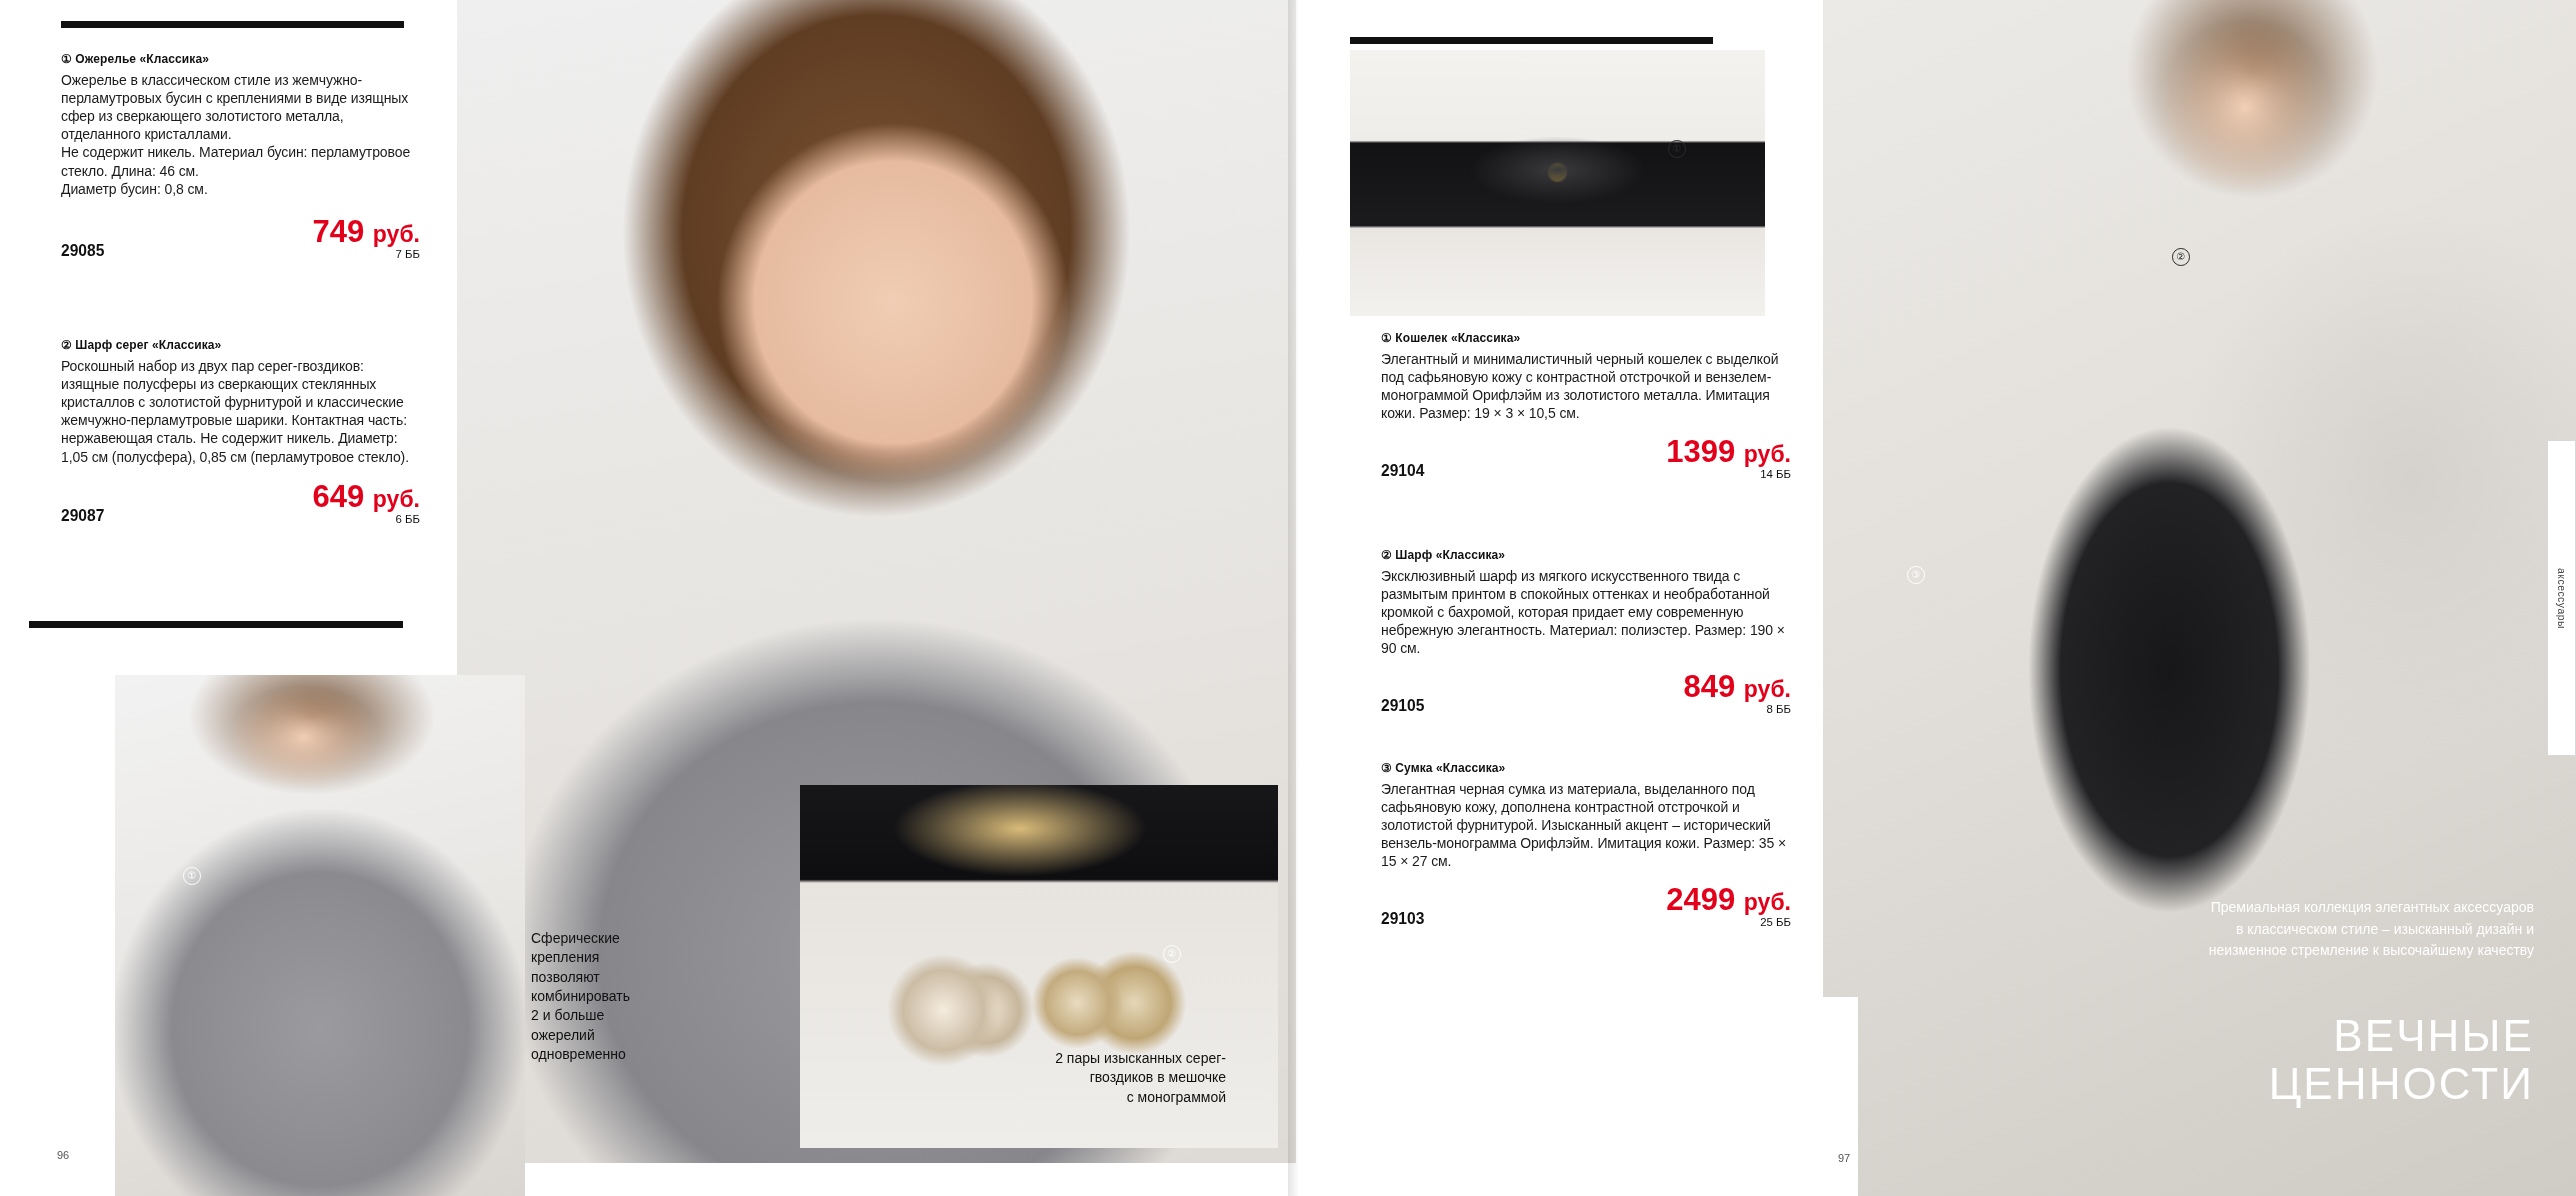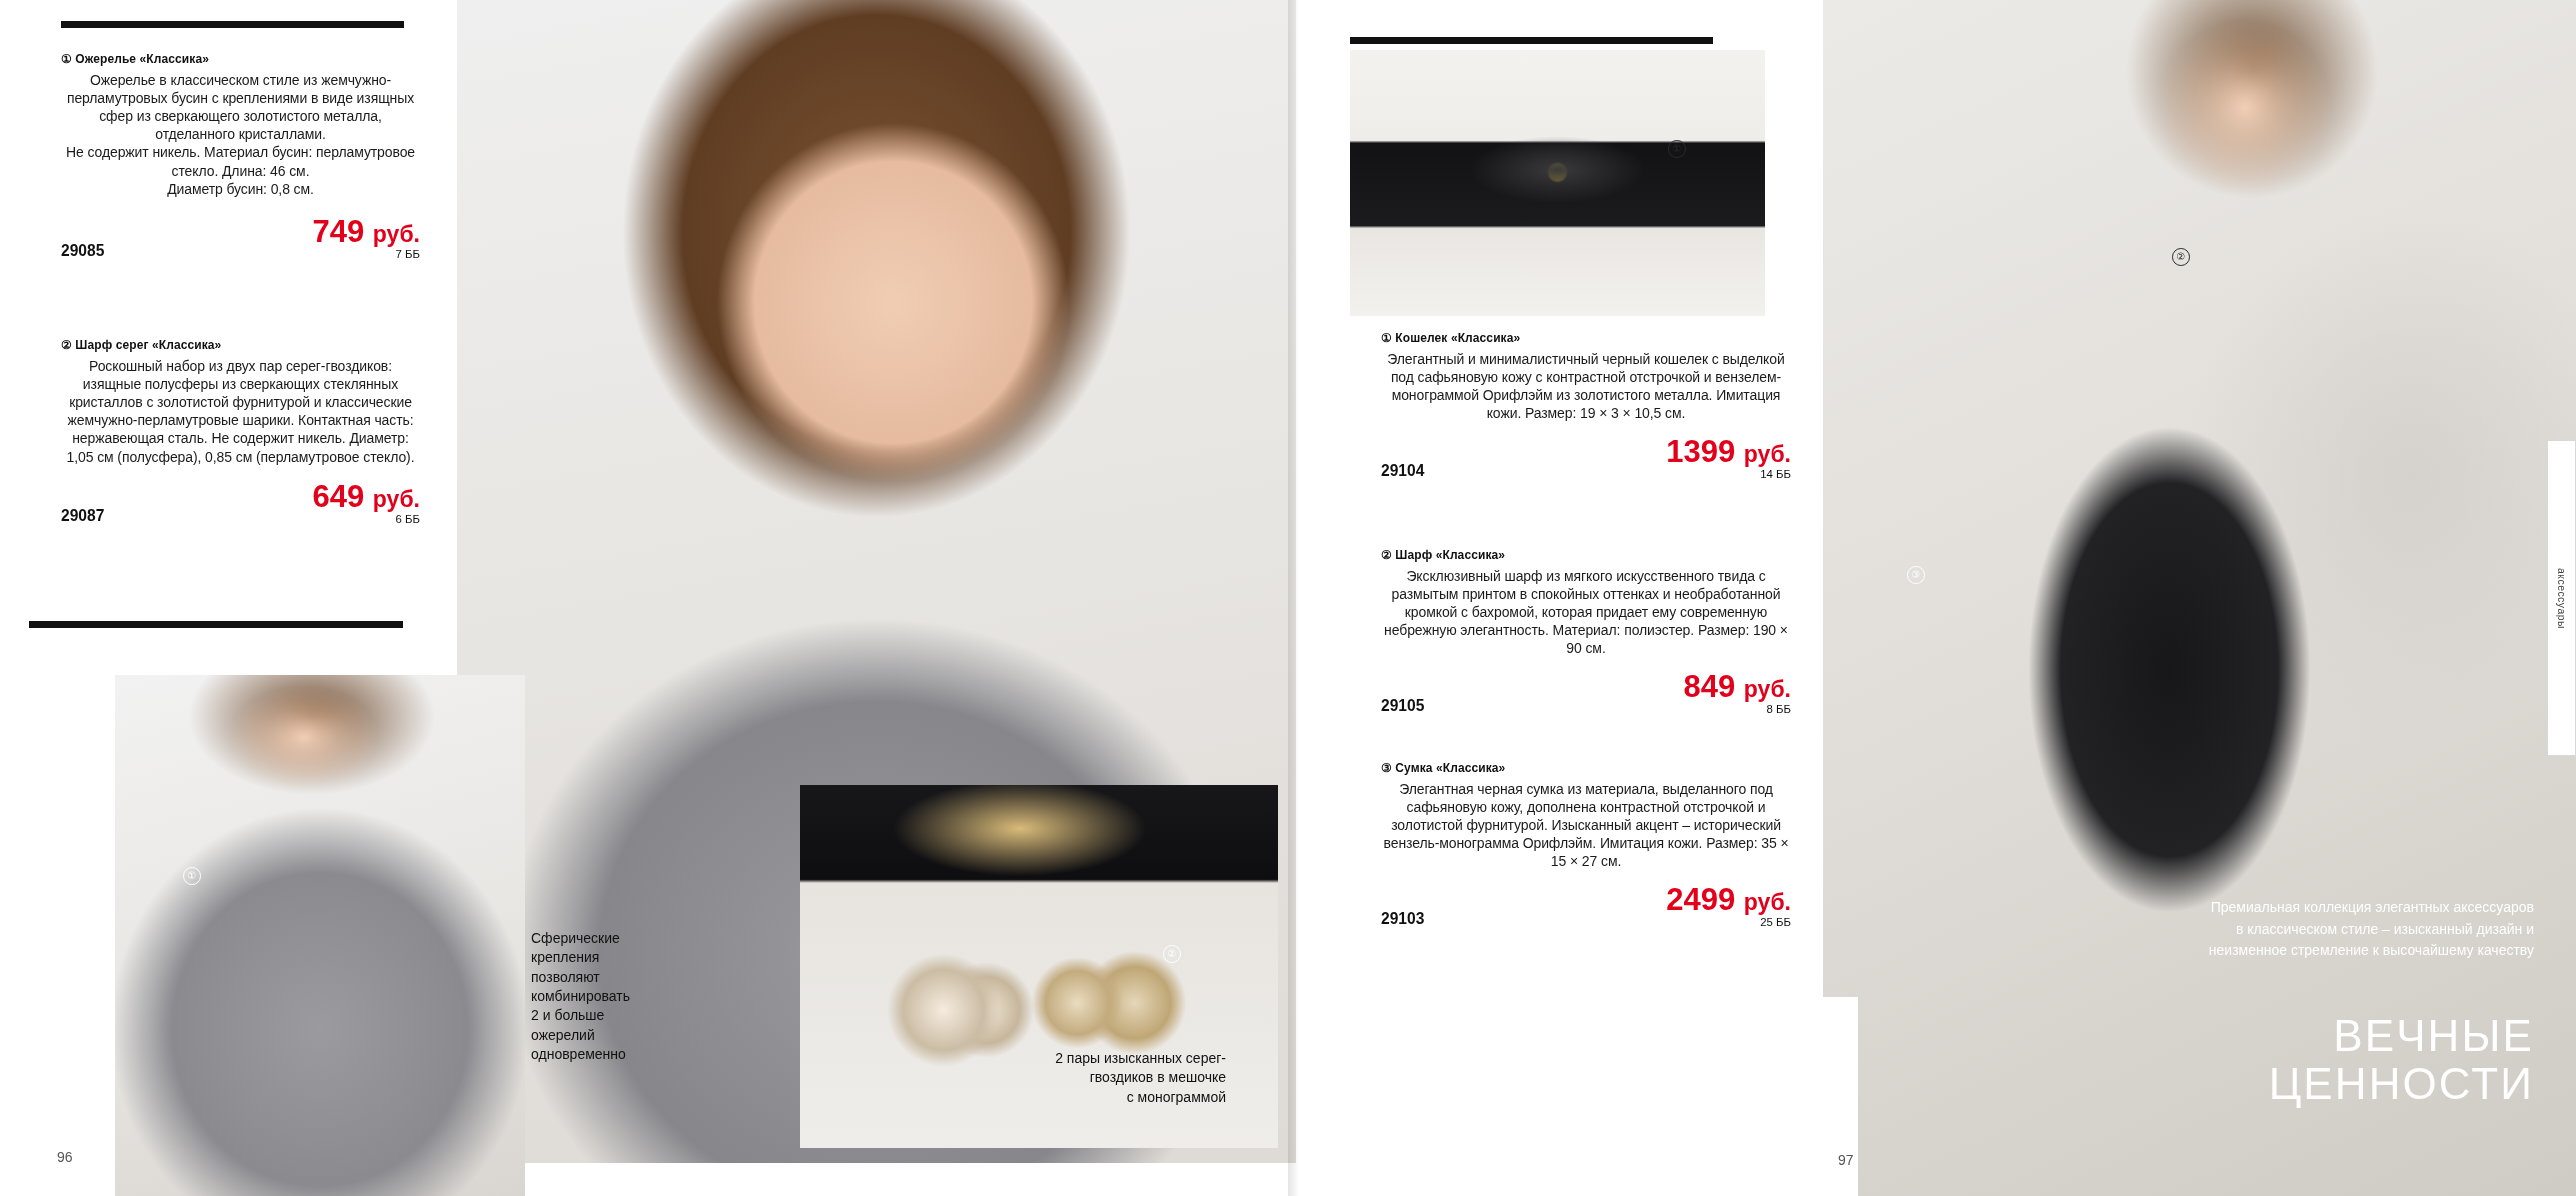--- a/index.html
+++ b/index.html
@@ -27,21 +27,20 @@
     font-size: 12px;
     color: #111111;
     letter-spacing: 0.1px;
     margin-bottom: 4.7px;
   }
   .item-desc {
     font-size: 14px;
     line-height: 1.30;
     color: #1b1b1b;
     letter-spacing: -0.1px;
-    text-align: center;
   }
   .code {
     font-weight: bold;
     font-size: 15.6px;
     color: #111111;
   }
   .price {
     color: #e2001a;
     font-weight: bold;
     font-size: 31px;
@@ -153,21 +152,21 @@
     width: 17.7px; height: 17.7px;
     display: flex; align-items: center; justify-content: center;
     font-size: 10px;
     color: #ffffff;
   }
   .marker.dark {
     border-color: #2b2b2b;
     color: #2b2b2b;
   }
   .folio {
-    font-size: 14px;
+    font-size: 11px;
     color: #555;
   }
   .folio-right { color: #555; }
   .spine {
     background: linear-gradient(90deg, rgba(0,0,0,.10), rgba(0,0,0,0) 60%);
   }
 </style>
 </head>
 <body>
 

